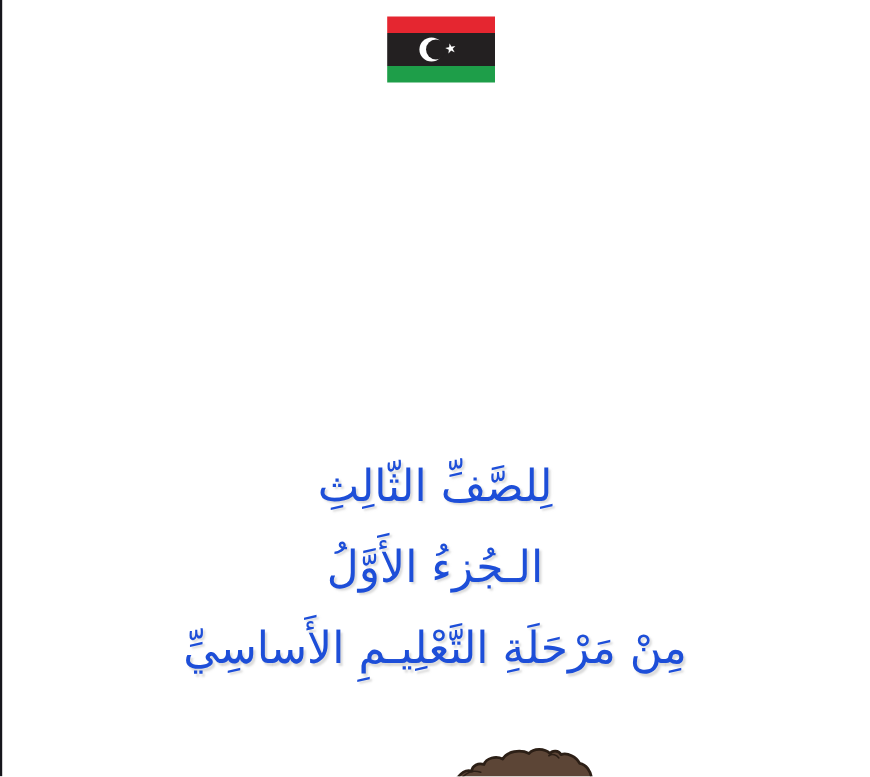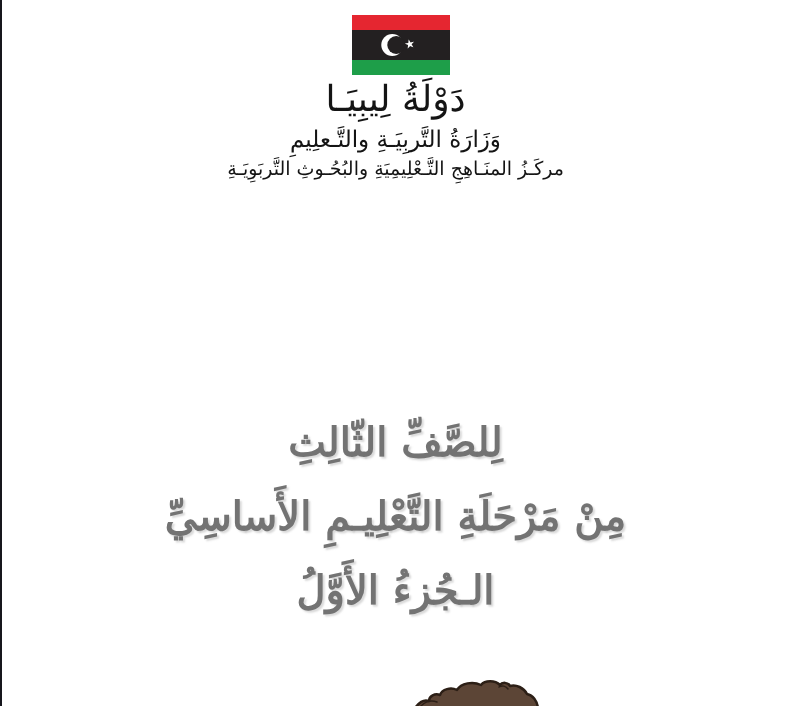--- a/index.html
+++ b/index.html
@@ -87,23 +87,23 @@
     color: #3d8ec5;
     text-shadow: 5px 5px 3px rgba(125,125,125,0.75);
   }
   
   .subtitle {
     position: absolute;
     top: 404px;
     left: 0;
     width: 100%;
     text-align: right;
-    color: #737373;
+    color: #1d4ed8;
     font-family: "DejaVu Serif", serif;
-    font-weight: bold;
+    font-weight: normal;
   }
   .subtitle .line {
     height: 74px;
     display: flex;
     align-items: center;
     justify-content: center;
     font-size: 40px;
     text-shadow: 2px 2px 2px rgba(160,160,160,0.4);
   }
   
@@ -126,31 +126,26 @@
     <div class="stripe-red"></div>
     <div class="stripe-black">
       <div class="emblem">
         <span class="crescent"></span>
         <span class="star">★</span>
       </div>
     </div>
     <div class="stripe-green"></div>
   </div>
 
-  <div class="header" dir="rtl">
-    <div class="h1">دَوْلَةُ لِيبِيَـا</div>
-    <div class="h2">وَزَارَةُ التَّربِيَـةِ والتَّـعلِيمِ</div>
-    <div class="h3">مركَـزُ المنَـاهِجِ التَّـعْلِيمِيَةِ والبُحُـوثِ التَّربَوِيَـةِ</div>
-  </div>
 
 
   <div class="subtitle" dir="rtl">
     <div class="line">لِلصَّفِّ الثّالِثِ</div>
+    <div class="line">الـجُزءُ الأَوَّلُ</div>
     <div class="line">مِنْ مَرْحَلَةِ التَّعْلِيـمِ الأَساسِيِّ</div>
-    <div class="line">الـجُزءُ الأَوَّلُ</div>
   </div>
 
   <svg class="hair" viewBox="0 0 126 30" xmlns="http://www.w3.org/2000/svg" aria-hidden="true">
     <path d="M2 30
              C6 25 10 21 16 23
              C16 18 22 15 27 17
              C29 11 38 9 44 12
              C48 5 60 3 68 7
              C72 2 82 2 87 7
              C89 4 95 4 97 8

